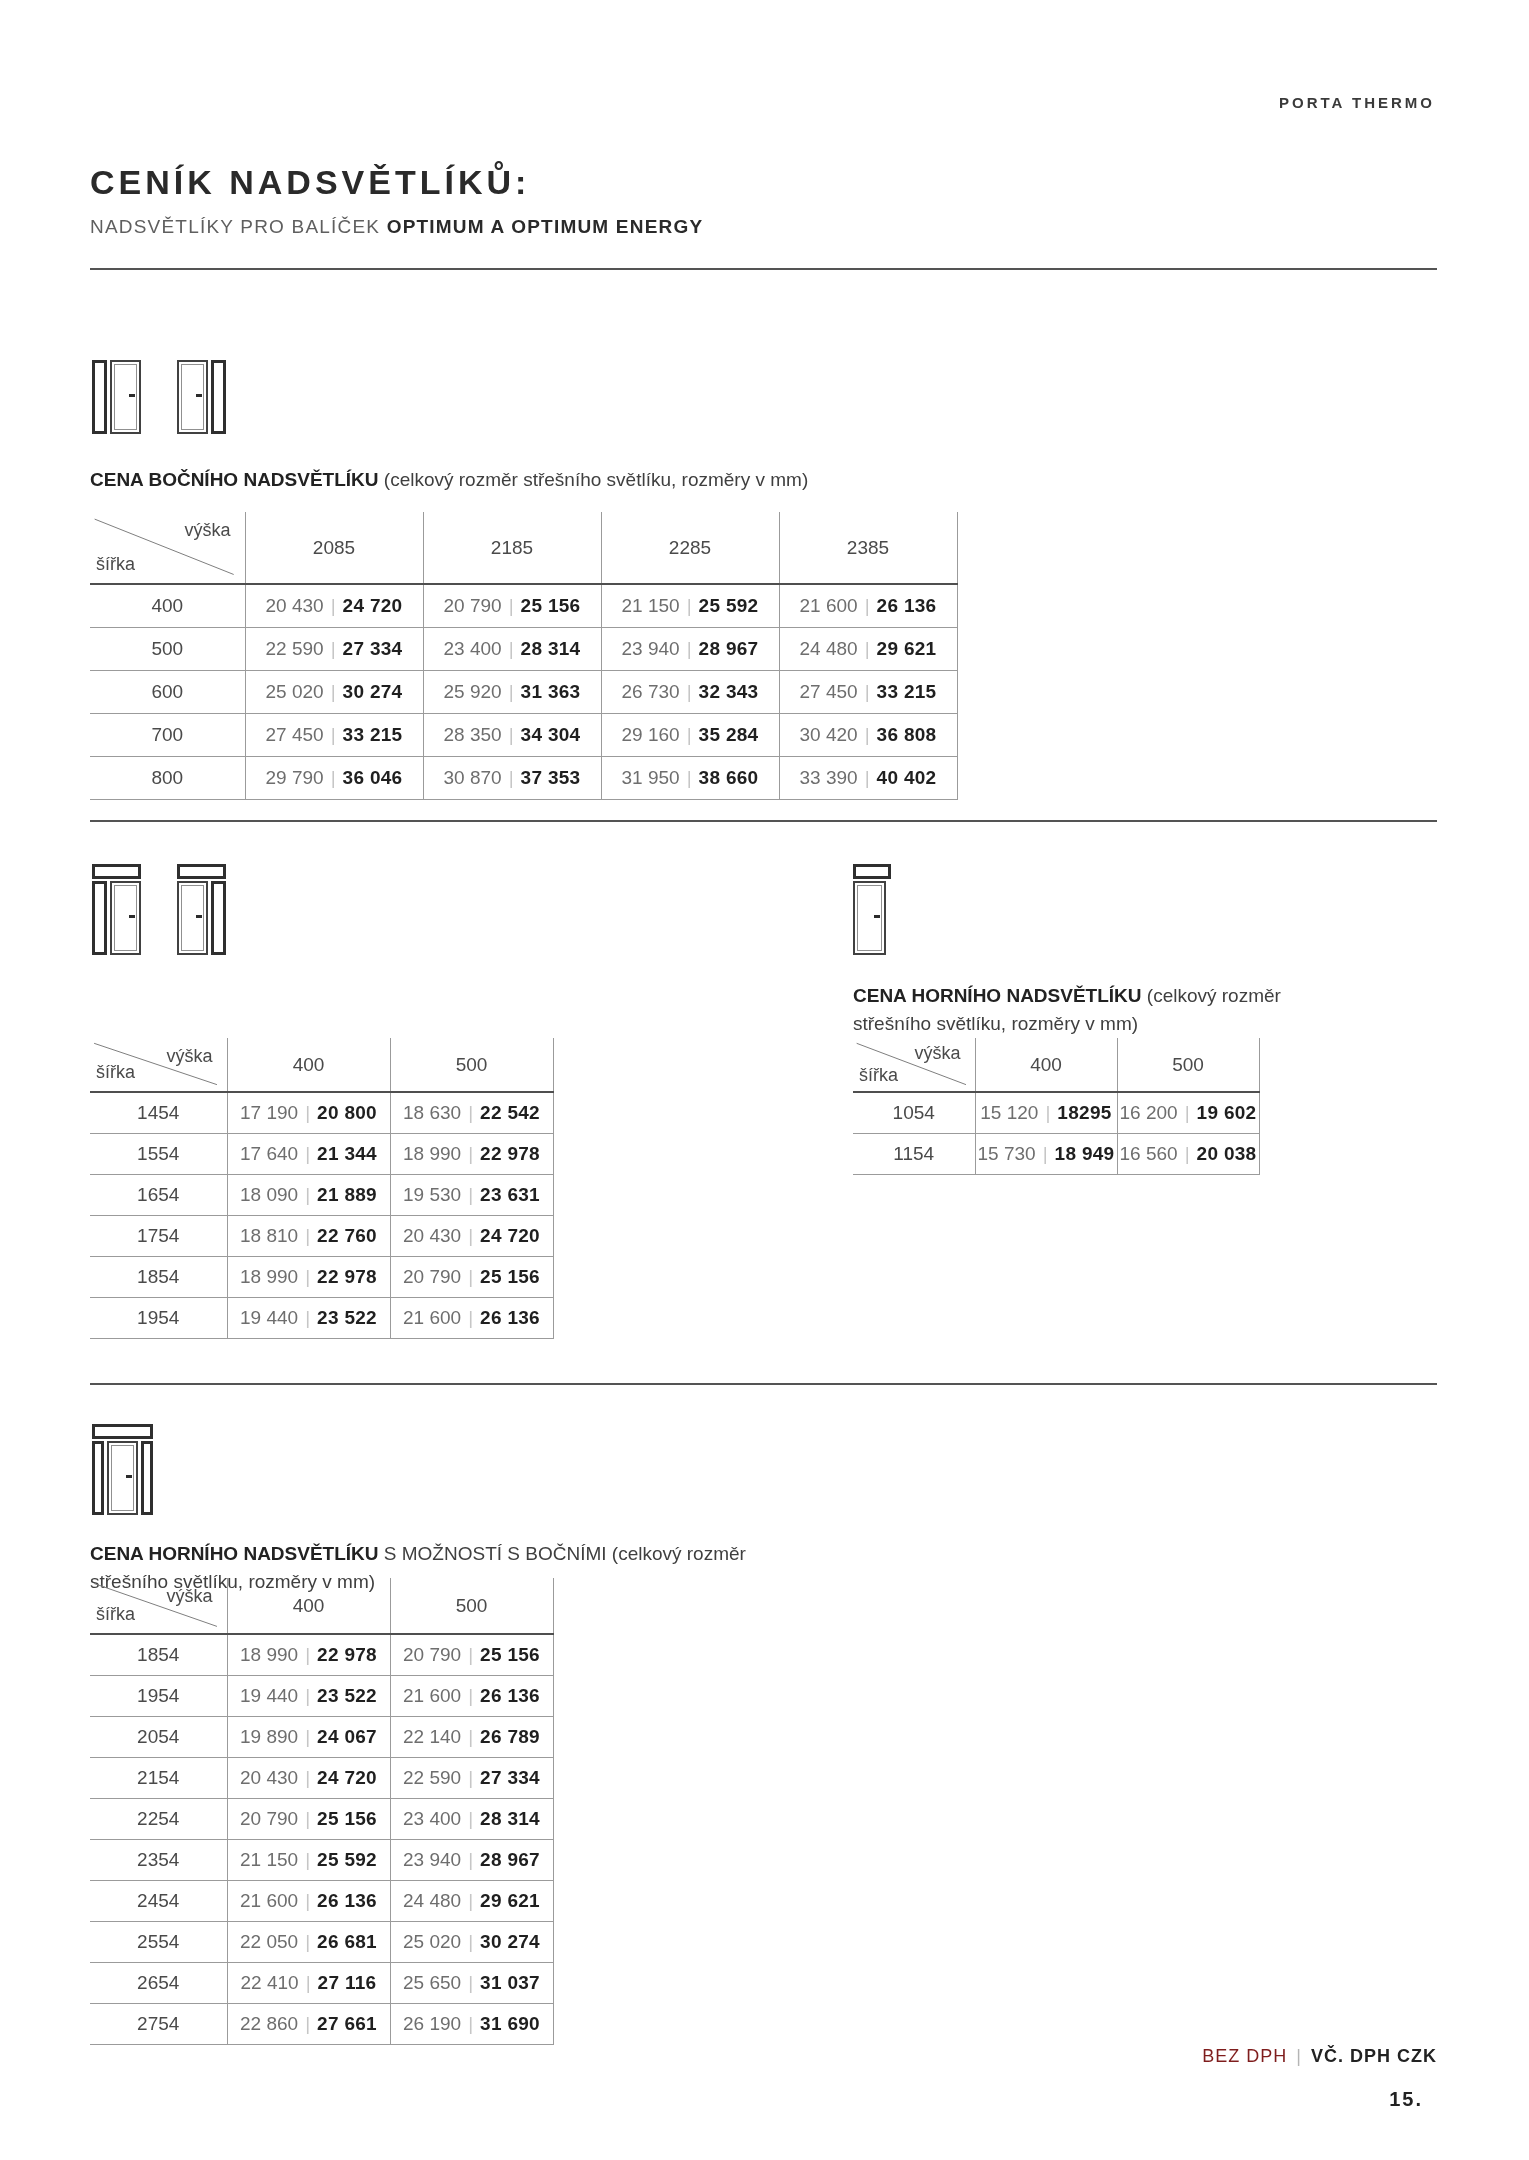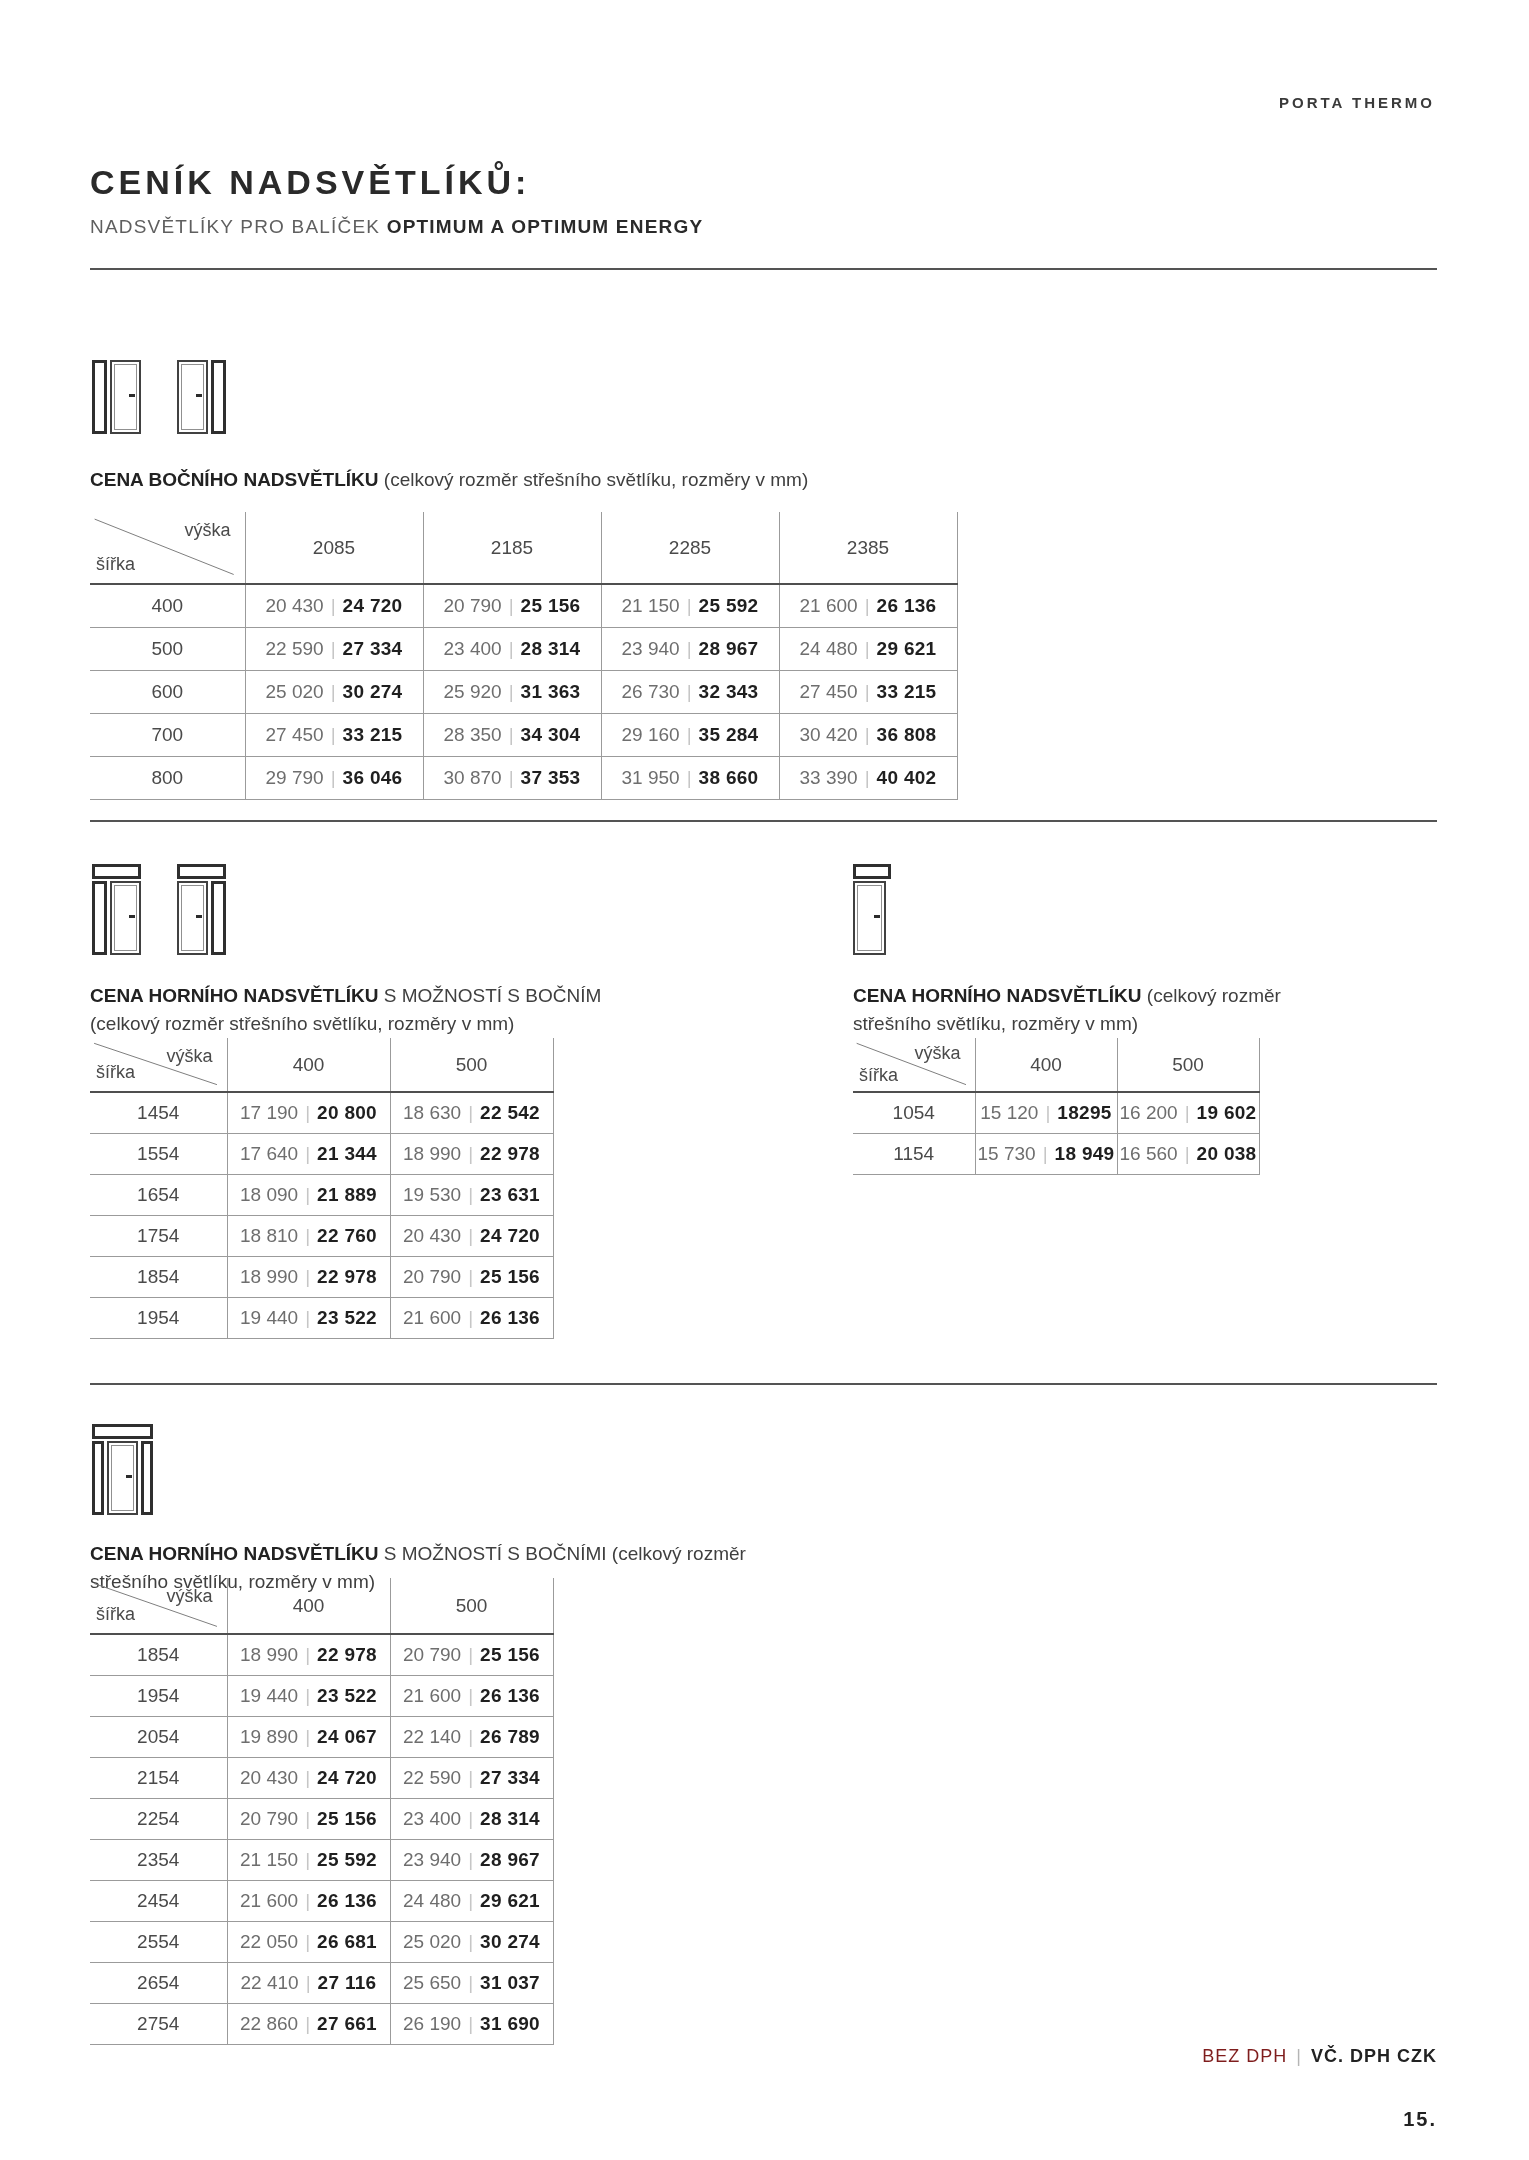--- a/index.html
+++ b/index.html
@@ -97,21 +97,21 @@
 
   #s3-icons { left:92px; top:1424px; }
   #s3-heading { left:90px; top:1540px; width:700px; }
   #s3-table { left:90px; top:1578px; }
 
   
   .foot-note { position:absolute; right:92px; top:2046px; font-size:18px; letter-spacing:1px; }
   .foot-note .fn-gray { color:#7f1d1d; }
   .foot-note .fn-pipe { color:#b5b5b5; margin:0 9px; font-weight:300; }
   .foot-note .fn-bold { color:#222222; font-weight:800; }
-  .page-num { position:absolute; right:92px; top:2088px; font-size:20px; font-weight:800; letter-spacing:2px; color:#222222;margin-top:20px; }
+  .page-num { position:absolute; right:106px; top:2088px; font-size:20px; font-weight:800; letter-spacing:2px; color:#222222; }
 </style>
 </head>
 <body>
 
 <div class="page">
 
   <div class="brand">PORTA THERMO</div>
 
   <h1 class="doc-title">CENÍK NADSVĚTLÍKŮ:</h1>
   <p class="doc-subtitle">
@@ -222,24 +222,20 @@
       <div class="lower">
         <div class="door">
             <div class="leaf"></div>
             <div class="handle"></div>
           </div>
         <div class="panel"></div>
       </div>
     </div>
   </div>
 
-  <p class="sec-heading" id="s2l-heading">
-    <b>CENA HORNÍHO NADSVĚTLÍKU</b>
-    <span>S MOŽNOSTÍ S BOČNÍM (celkový rozměr střešního světlíku, rozměry v mm)</span>
-  </p>
 
   <div class="tblwrap t-b" id="s2l-table">
       <table class="tbl">
         <thead>
           <tr>
             <th class="corner">
               <svg class="diag" viewBox="0 0 100 100" preserveAspectRatio="none">
                 <line x1="3" y1="10" x2="93" y2="88"></line>
               </svg>
               <span class="vyska">výška</span>

